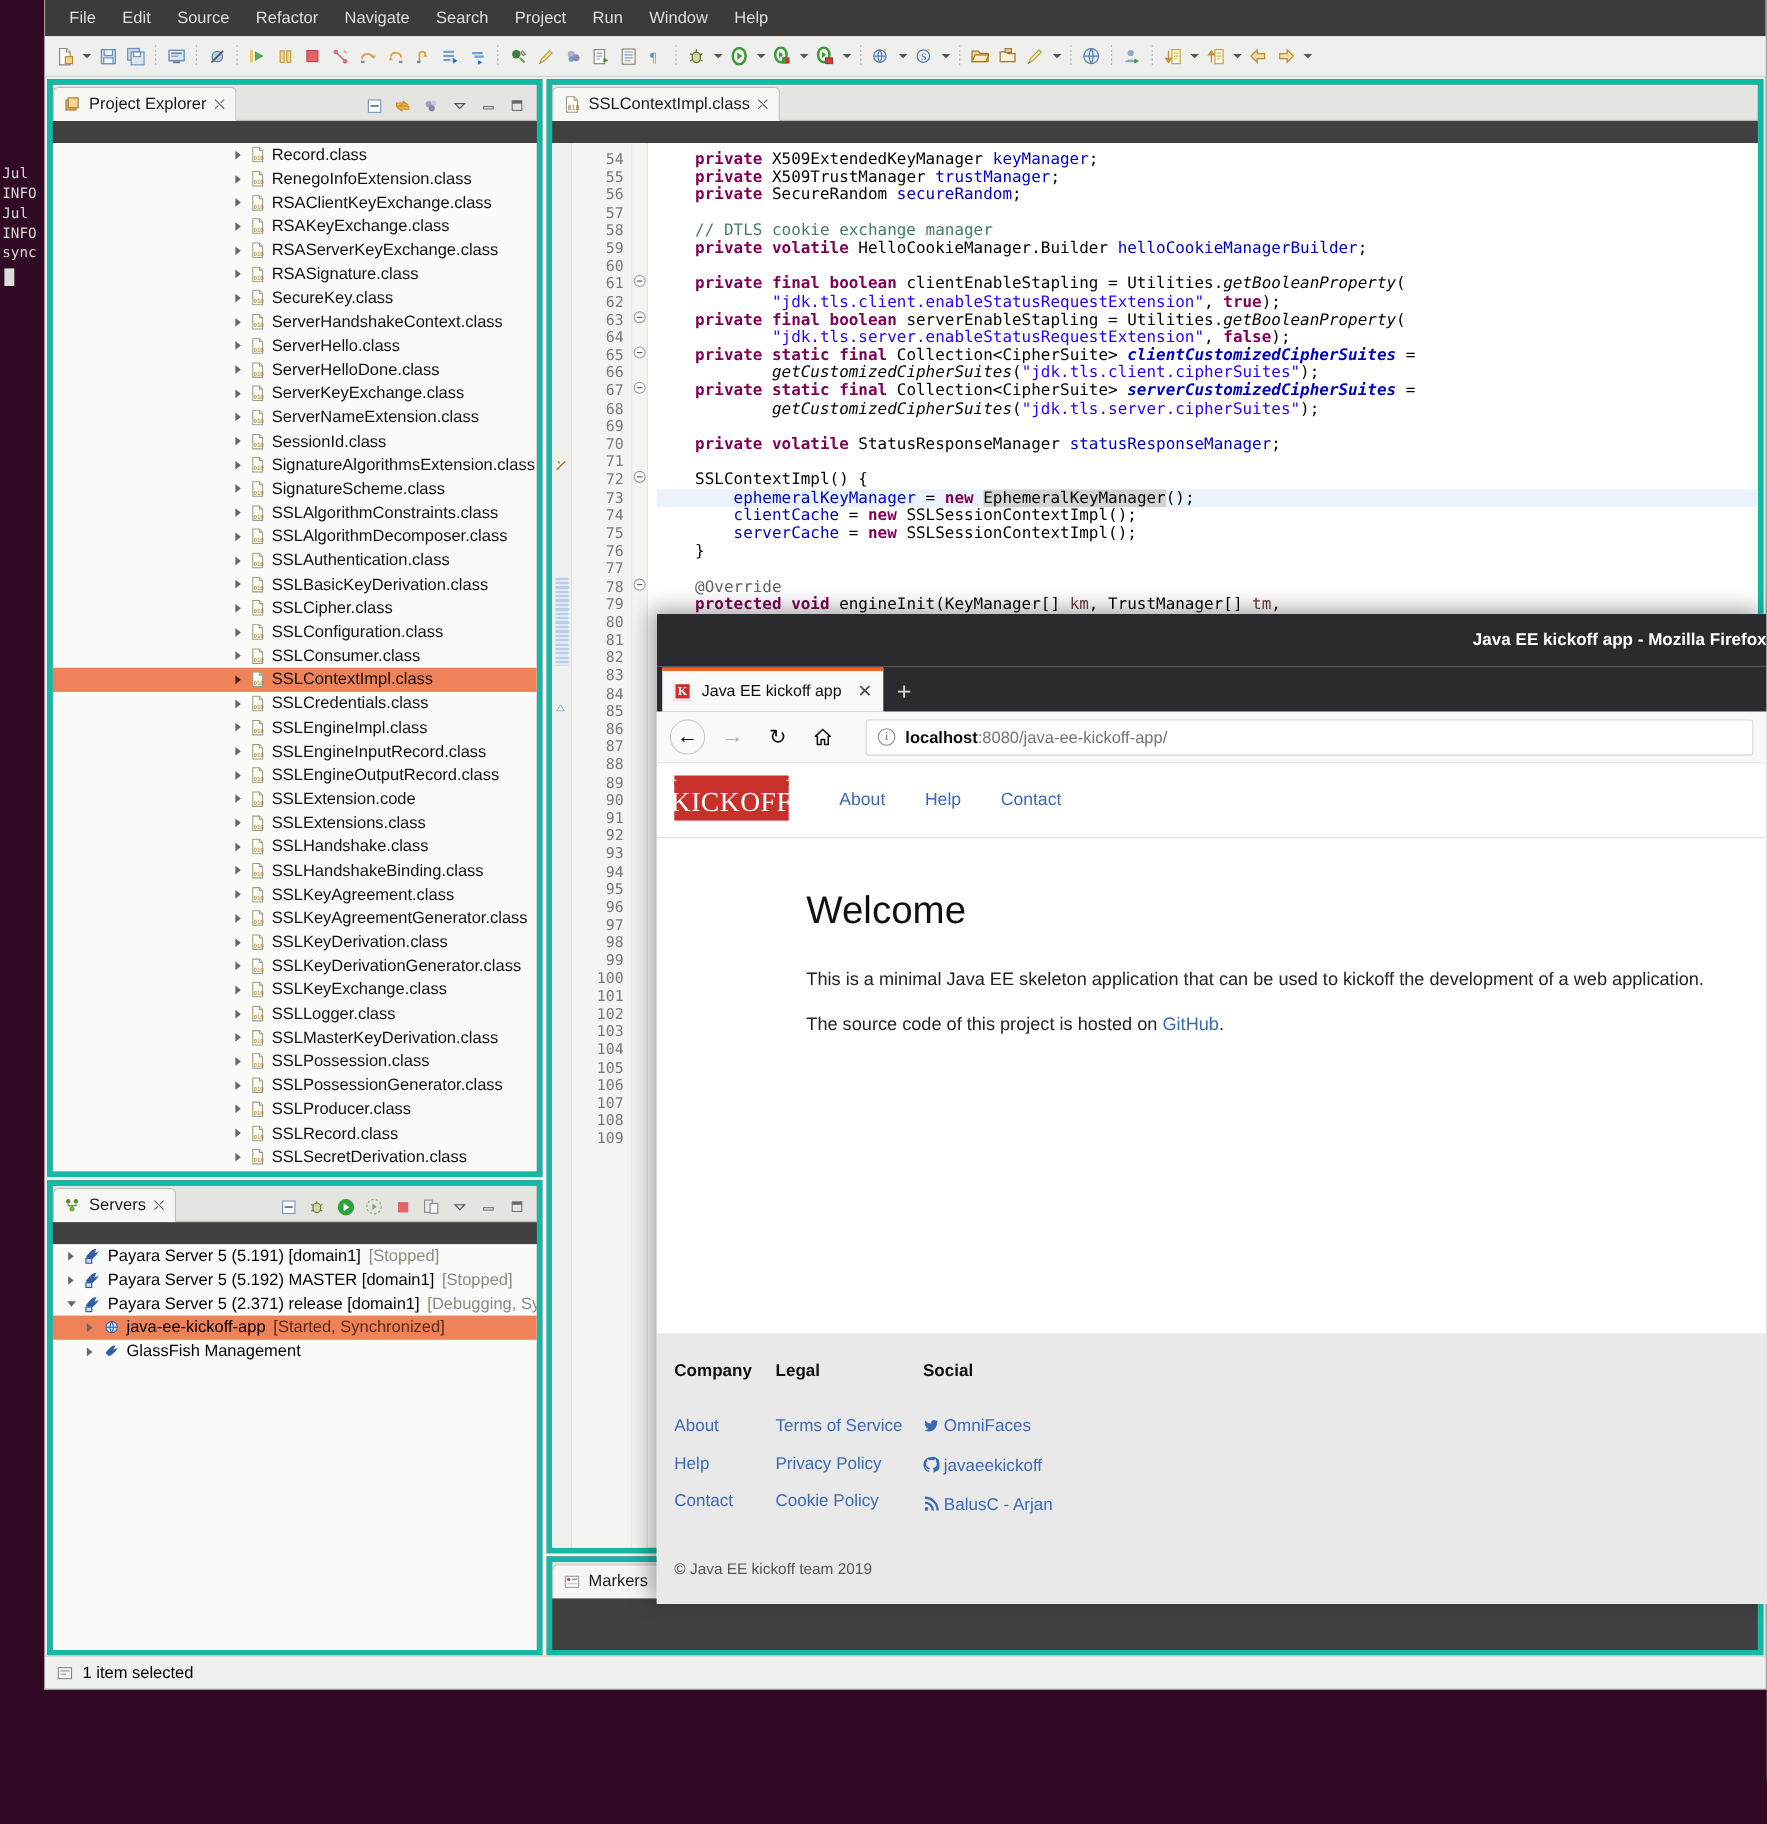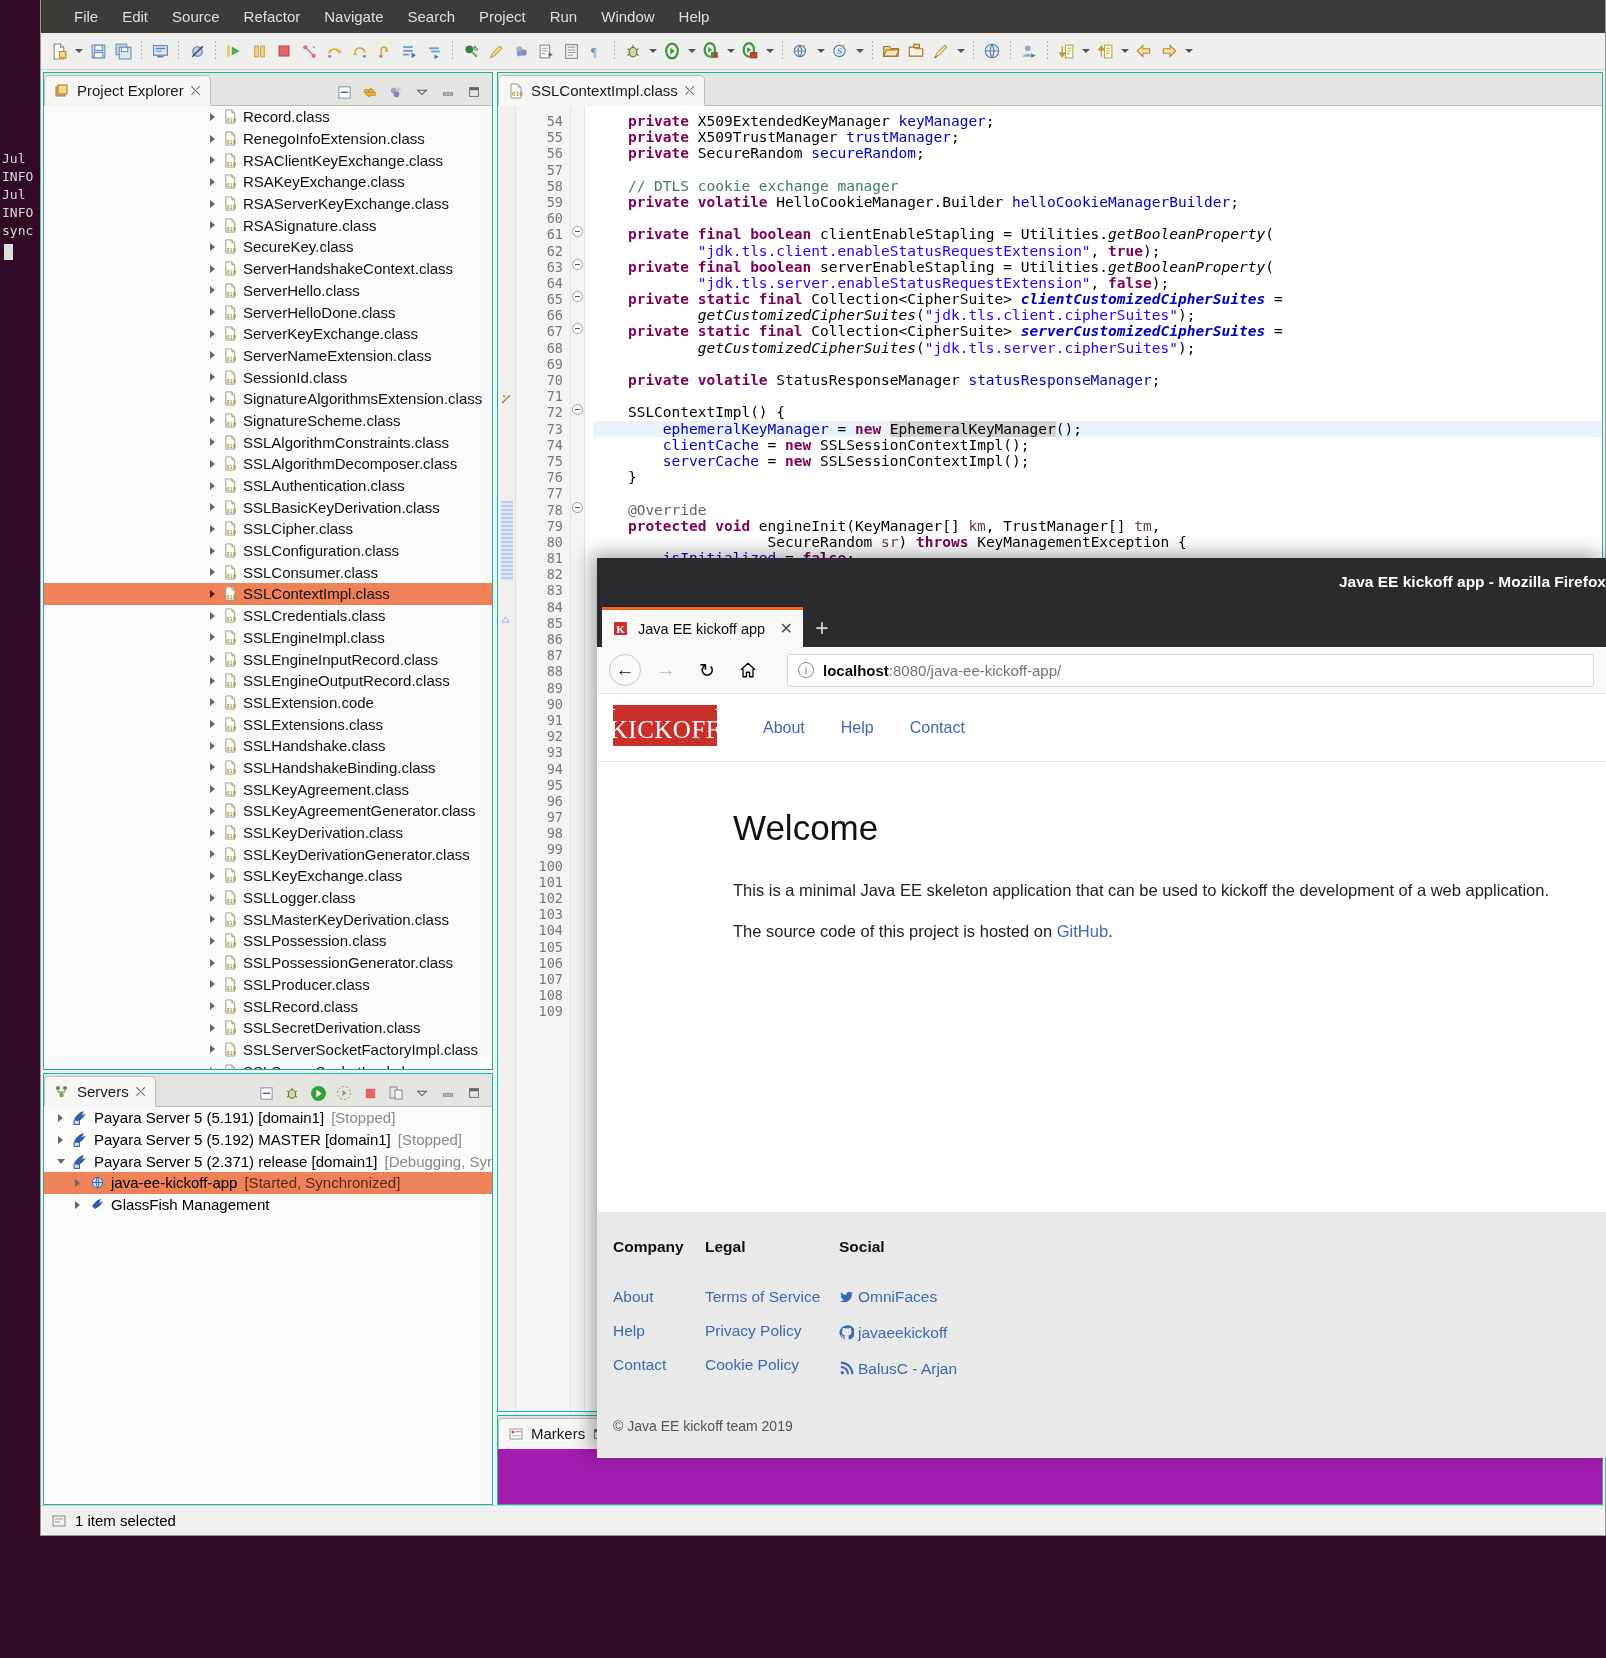--- a/index.html
+++ b/index.html
@@ -22,21 +22,21 @@
   
   #ide {
     position:absolute; left:40px; top:0; width:1566px; height:1536px;
     background:#f0f0ef; border:1px solid #9a9a9a; border-top:none;
     display:flex; flex-direction:column;
   }
 
   
   #menubar {
     height:33px; background:#3c3b37; display:flex; align-items:center;
-    padding-left:23px; gap:4px; flex:none;
+    padding-left:12px; gap:4px; flex:none;
   }
   .menu-item {
     color:#dfdfdc; font-size:15px; padding:4px 10px; border-radius:2px; cursor:default;
   }
 
   
   #toolbar {
     height:37px; background:#efefee; border-bottom:1px solid #cfcfcc;
     display:flex; align-items:center; padding:0 6px; gap:1px; flex:none;
   }
@@ -51,22 +51,22 @@
   }
   .tb-sep { width:1px; height:20px; margin:0 5px;
             background:repeating-linear-gradient(#b8b8b4 0 2px, transparent 2px 4px); }
 
   
   #workbench { flex:1; display:flex; min-height:0; padding:2px 2px 0 2px; gap:4px; }
   #left-col { width:450px; display:flex; flex-direction:column; gap:3px; }
   #right-col { flex:1; display:flex; flex-direction:column; gap:3px; min-width:0; }
 
   
-  .view { background:#a21caf; border:1px solid #14b8a6; display:flex; flex-direction:column;
-          min-height:0; }
+  .view { background:#404040; border:5px solid #14b8a6; display:flex; flex-direction:column;
+          min-height:0;gap:20px; }
   .view-tabrow { height:33px; display:flex; align-items:flex-end; background:#e4e4e1;
                  border-bottom:1px solid #bcbcb8; position:relative; flex:none; }
   .view-tab {
     height:31px; display:flex; align-items:center; gap:7px; padding:0 10px 0 9px;
     background:#f6f6f5; border:1px solid #bcbcb8; border-bottom:1px solid #f6f6f5;
     border-radius:5px 5px 0 0; font-size:15px; color:#1a1a1a; position:relative; top:1px;
     cursor:default;
   }
   .view-tab .close { font-size:13px; color:#555; }
   .view-toolbar { margin-left:auto; display:flex; align-items:center; gap:2px; padding:0 6px 2px 0; }

